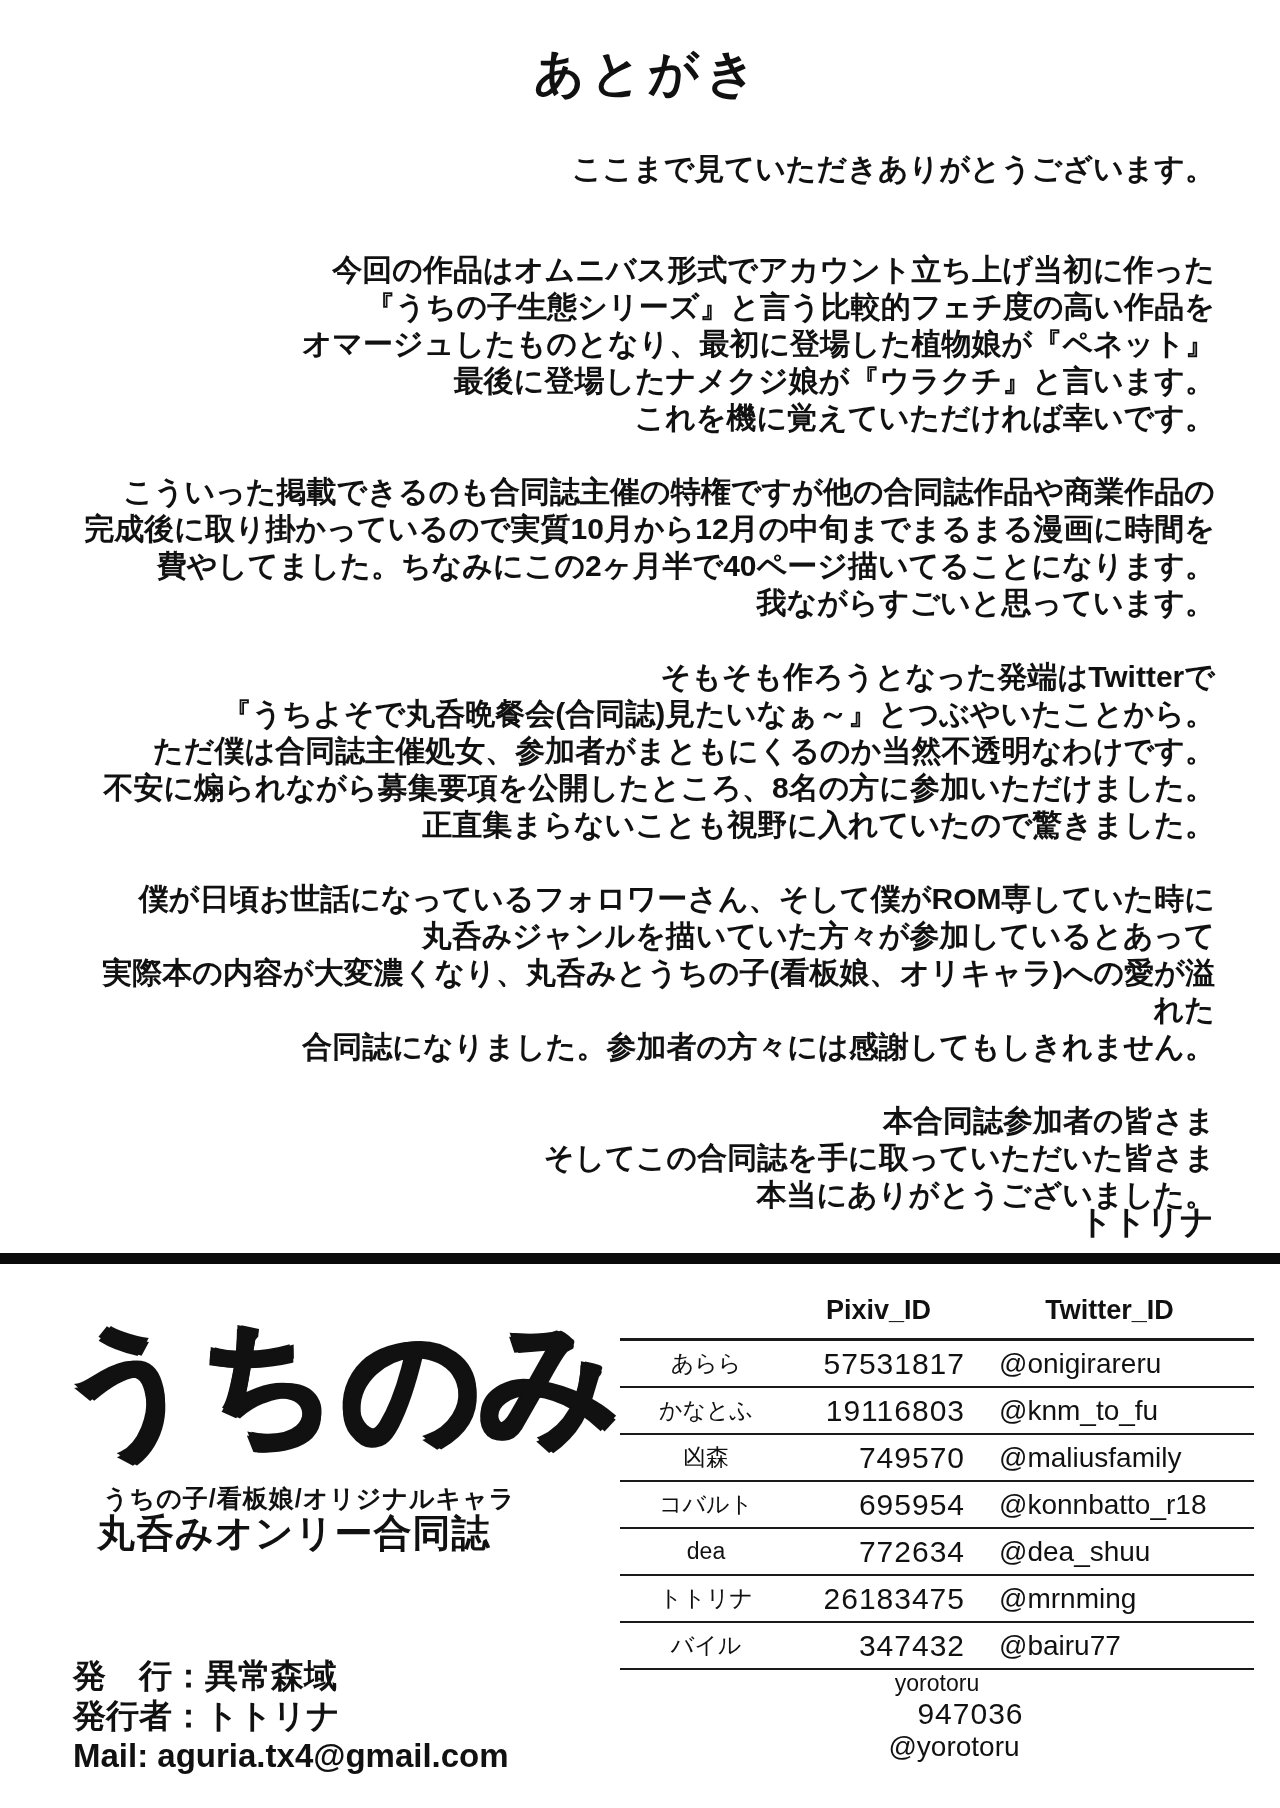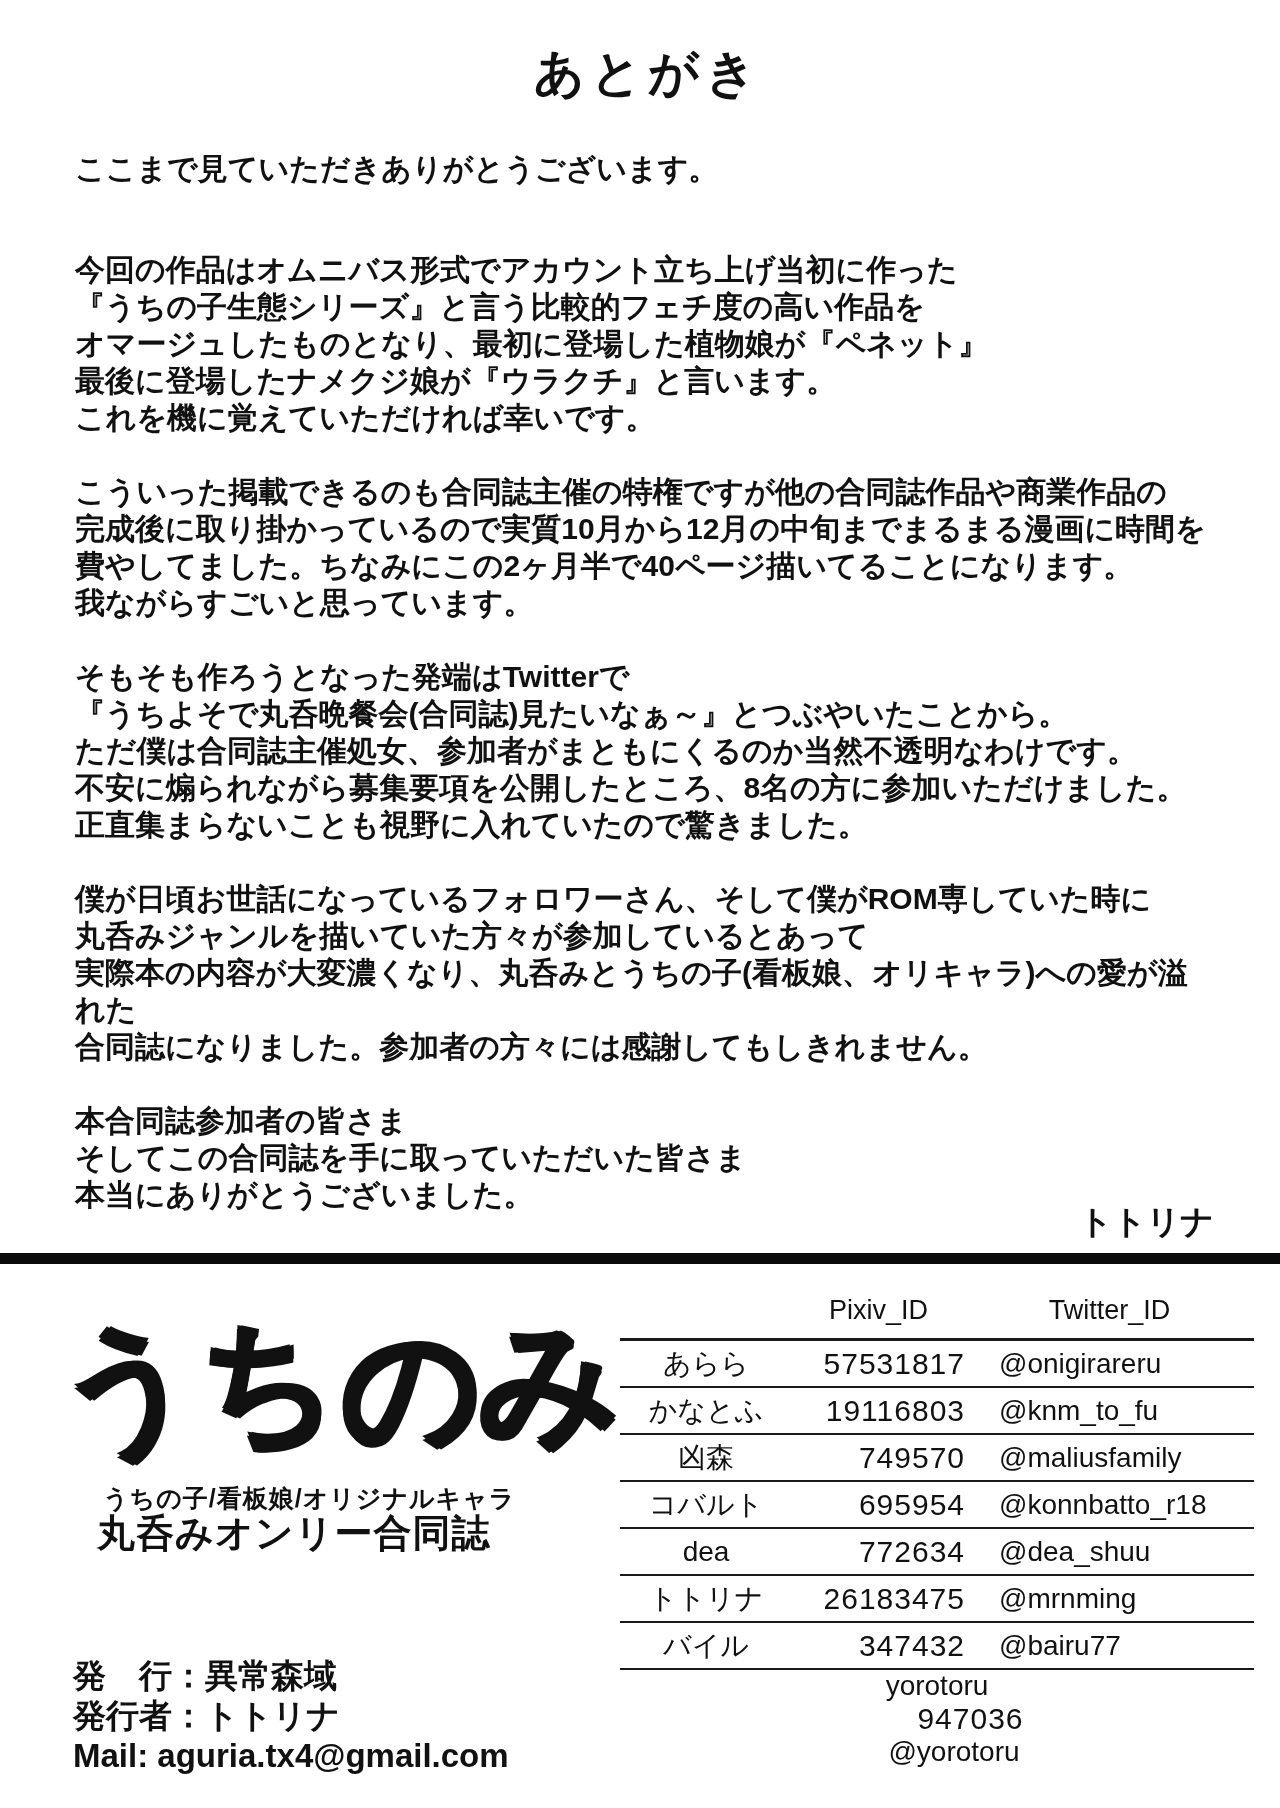--- a/index.html
+++ b/index.html
@@ -21,21 +21,21 @@
     font-size:50px;
     letter-spacing:6px;
   }
   .body-text{
     position:absolute;top:150px;left:75px;width:1140px;
     font-size:30px;
     font-weight:900;
     line-height:37px;
     letter-spacing:0;
   }
-  .para{margin:0 0 37px 0;}
+  .para{margin:0 0 37px 0;text-align:right;}
   .para.first{margin-bottom:64px;}
   .signature{
     position:absolute;top:1200px;right:66px;
     font-size:33px;font-weight:900;
   }
   .divider{
     position:absolute;top:1253px;left:0;width:100%;height:11px;
     background:#0a0a0a;
   }
   
@@ -64,32 +64,32 @@
     position:absolute;top:1648px;left:73px;
     font-size:33px;font-weight:700;line-height:40px;margin-top:8px;
   }
   
   .credits{
     position:absolute;top:1282px;left:620px;width:634px;
   }
   .chead{
     display:flex;align-items:center;height:56px;
     border-bottom:3px solid #1a1a1a;
-    font-size:27px;font-weight:400;
+    font-size:27px;font-weight:700;
   }
   .chead .h-name{width:172px;}
   .chead .h-pixiv{width:173px;text-align:center;}
   .chead .h-twitter{flex:1;text-align:center;}
   .crow{
     display:flex;align-items:center;height:45px;
     border-bottom:2px solid #1a1a1a;
   }
   .crow:last-child{border-bottom:none;flex-direction:column;}
   .cell{font-weight:400;}
-  .cell.name{width:172px;text-align:center;font-size:28px;}
+  .cell.name{width:172px;text-align:center;font-size:23px;}
   .cell.pixiv{width:173px;text-align:right;font-size:30px;letter-spacing:1px;}
   .cell.twitter{flex:1;padding-left:34px;font-size:28px;}
 </style>
 </head>
 <body>
 
 <div class="page">
 
   <div class="title">あとがき</div>
 

